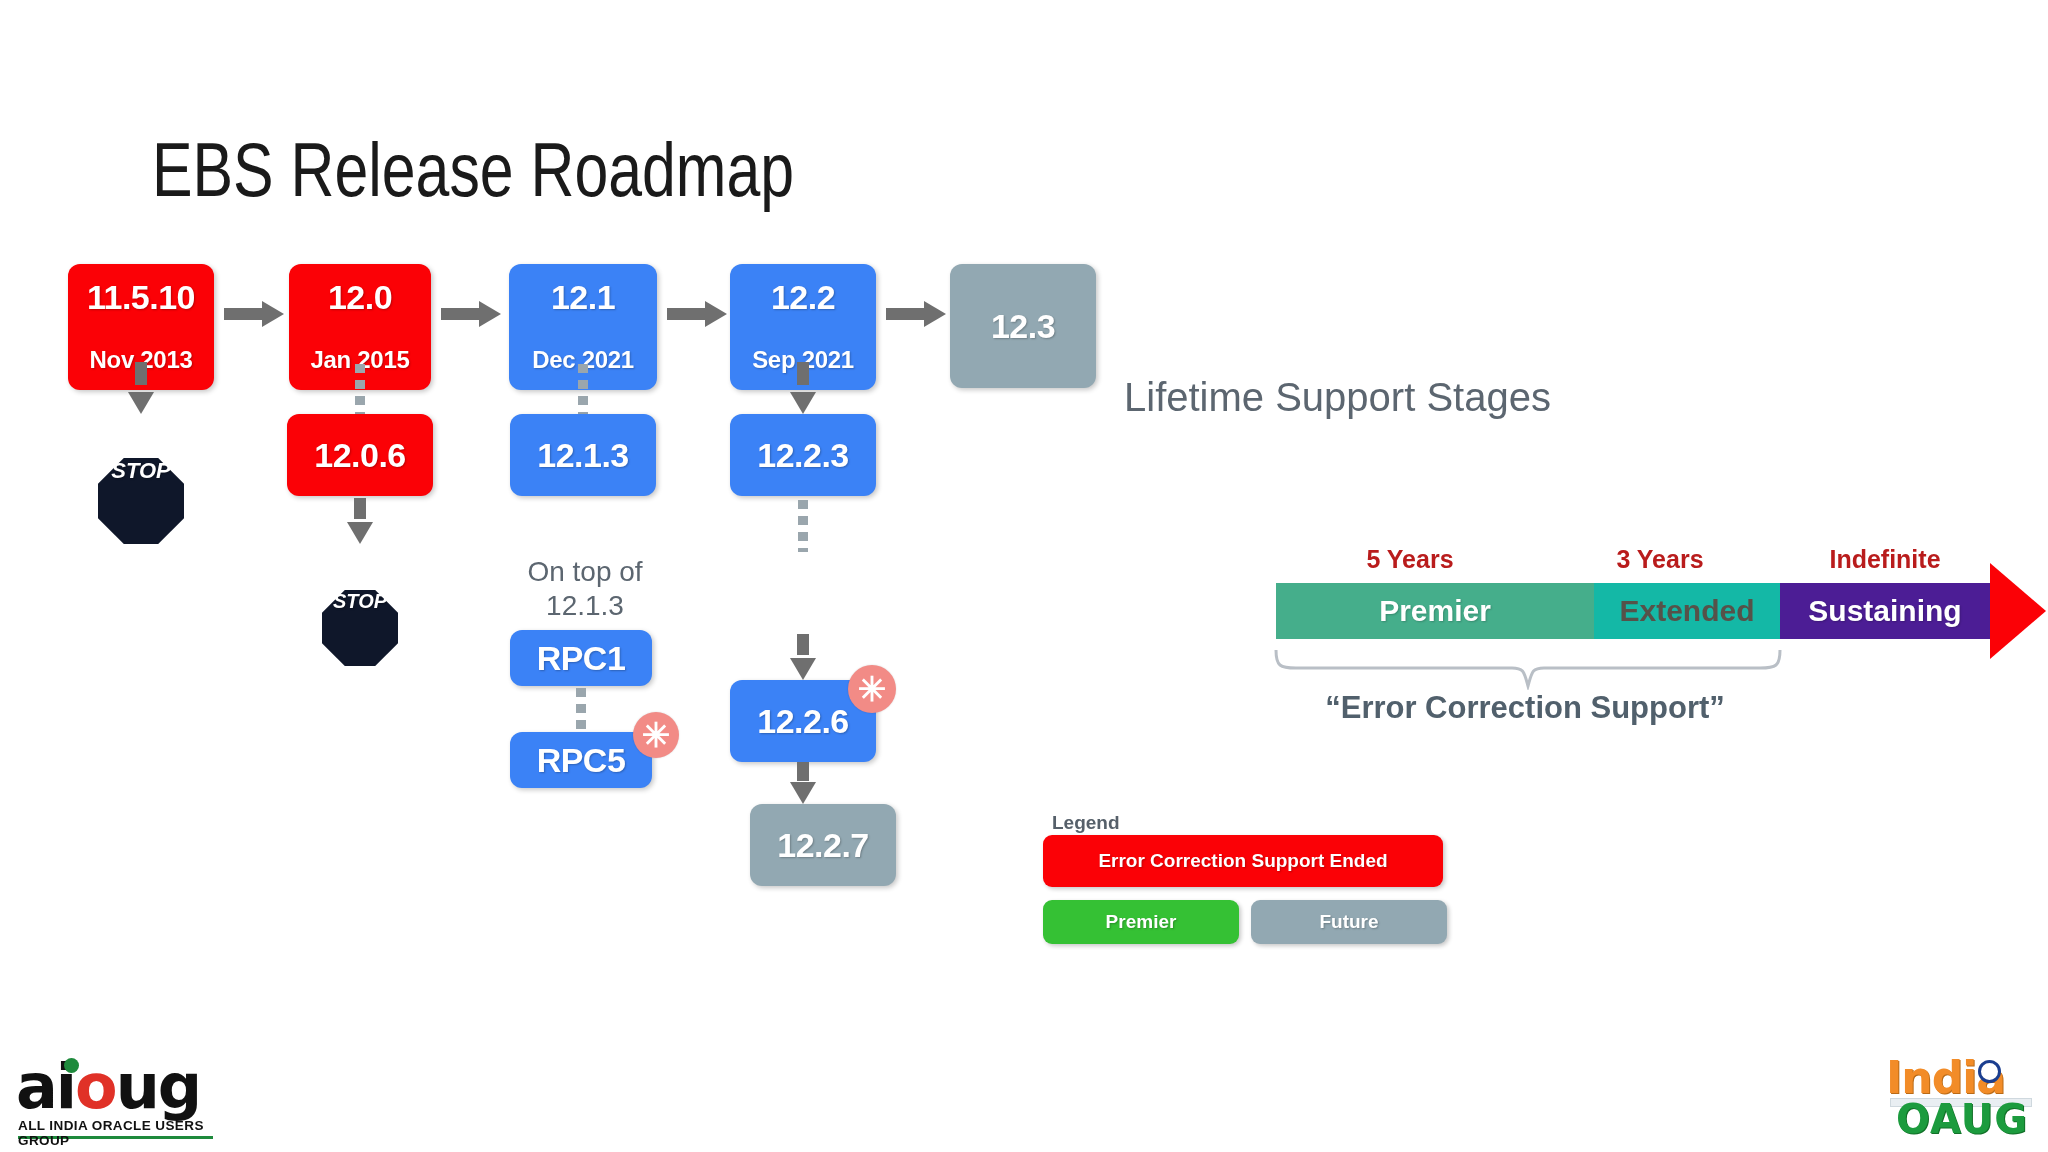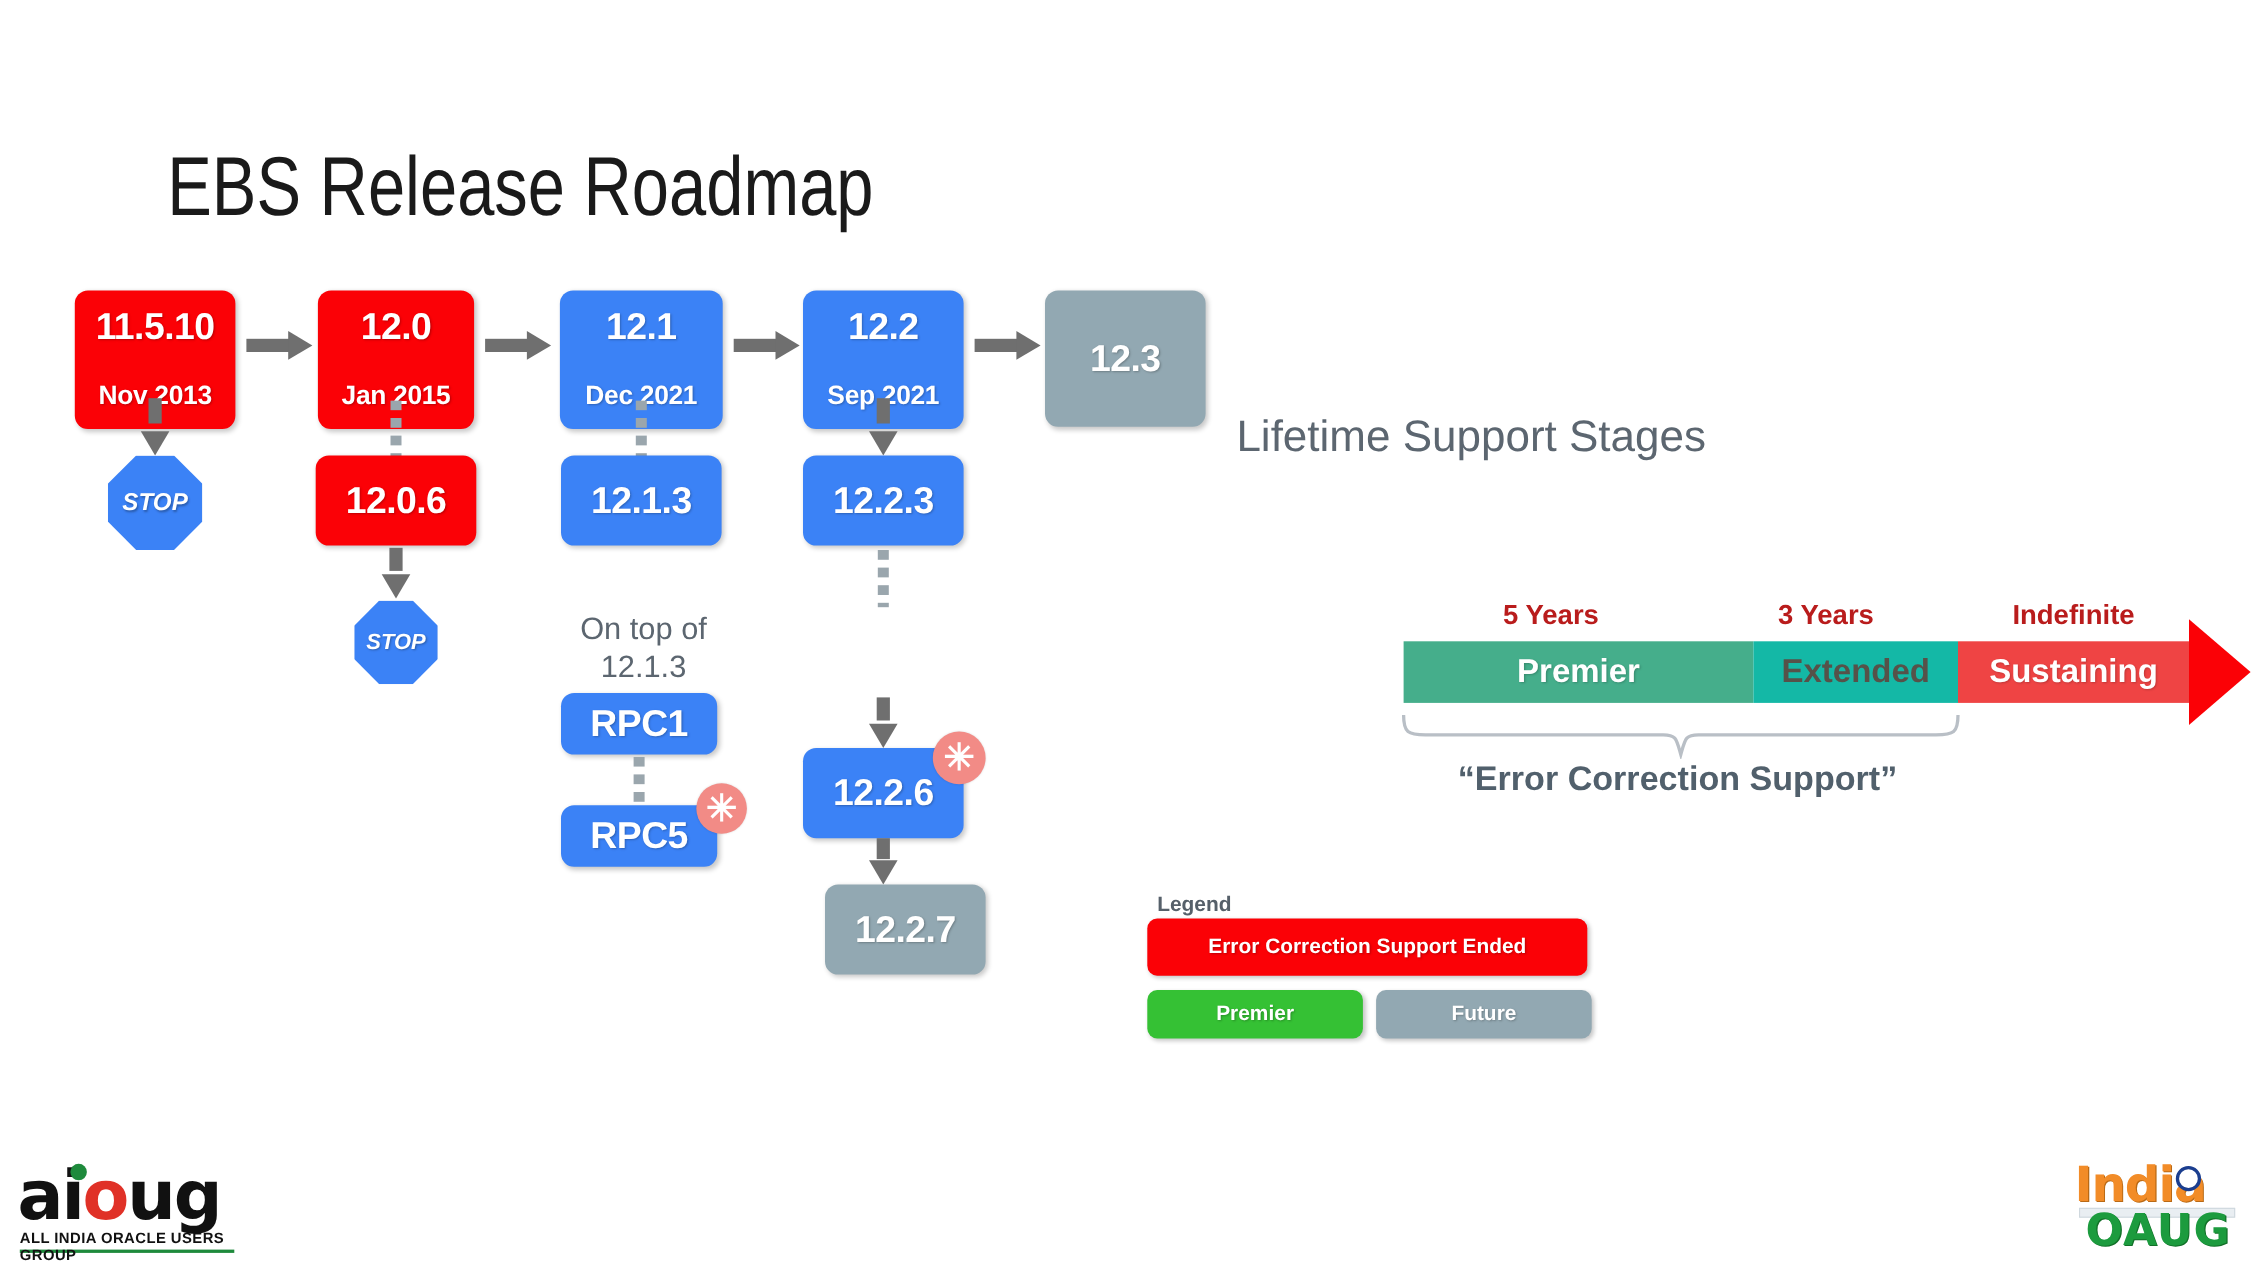--- a/index.html
+++ b/index.html
@@ -46,26 +46,27 @@
   .arrow-d .shaft{position:absolute;left:7px;top:0;width:12px;height:45%;background:#6F6F6F;}
   .arrow-d .head{position:absolute;bottom:0;left:0;width:0;height:0;
     border-left:13px solid transparent;border-right:13px solid transparent;
     border-top:22px solid #6F6F6F;}
   .dotline{position:absolute;width:10px;
     background-image:linear-gradient(#9AA6AD 55%, rgba(255,255,255,0) 0%);
     background-size:10px 16px;background-repeat:repeat-y;}
 
   
   .stop{
-    position:absolute;background:#3b82f6;color:#fff;
+    position:absolute;background:#0f172a;color:#fff;
     clip-path:polygon(30% 0,70% 0,100% 30%,100% 70%,70% 100%,30% 100%,0 70%,0 30%);
-    display:flex;align-items:center;justify-content:center;
+    display:flex;align-items:flex-start;justify-content:center;
     font-weight:bold;font-style:italic;
     filter:drop-shadow(2px 2px 3px rgba(0,0,0,.3));
     text-shadow:1px 1px 2px rgba(0,0,0,.3);
+    margin-top:44px;
   }
 
   
   .asterisk{
     position:absolute;border-radius:50%;background:#F28B86;
     color:#ffffff;display:flex;align-items:center;justify-content:center;
     font-size:34px;line-height:1;font-weight:bold;
     box-shadow:0 0 2px rgba(0,0,0,.15);
   }
 
@@ -84,21 +85,21 @@
     position:absolute;font-size:25px;font-weight:bold;color:#b91c1c;
     text-align:center;white-space:nowrap;
   }
   .stage{
     position:absolute;height:56px;display:flex;
     align-items:center;justify-content:center;
     font-size:30px;font-weight:bold;
   }
   #stage-premier{background:#45AE8B;color:#ffffff;text-shadow:1px 1px 2px rgba(0,0,0,.2);}
   #stage-extended{background:#14b8a6;color:#565249;}
-  #stage-sustaining{background:#ef4444;color:#ffffff;text-shadow:1px 1px 2px rgba(0,0,0,.2);}
+  #stage-sustaining{background:#4c1d95;color:#ffffff;text-shadow:1px 1px 2px rgba(0,0,0,.2);}
   #stage-arrowhead{
     position:absolute;width:0;height:0;
     border-top:48px solid transparent;border-bottom:48px solid transparent;
     border-left:56px solid #FB0106;
   }
   #ecs-caption{
     position:absolute;left:1280px;top:690px;width:490px;text-align:center;
     font-size:31px;font-weight:bold;color:#51606C;white-space:nowrap;
   }
 

